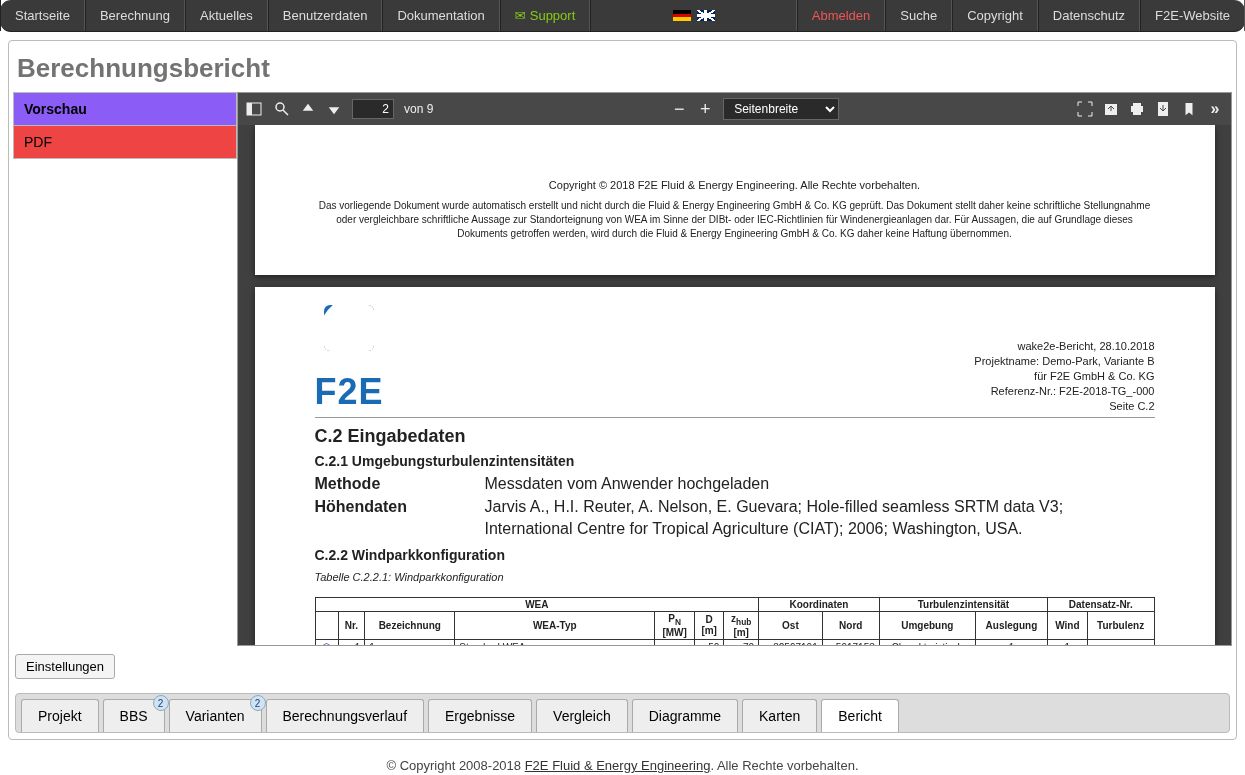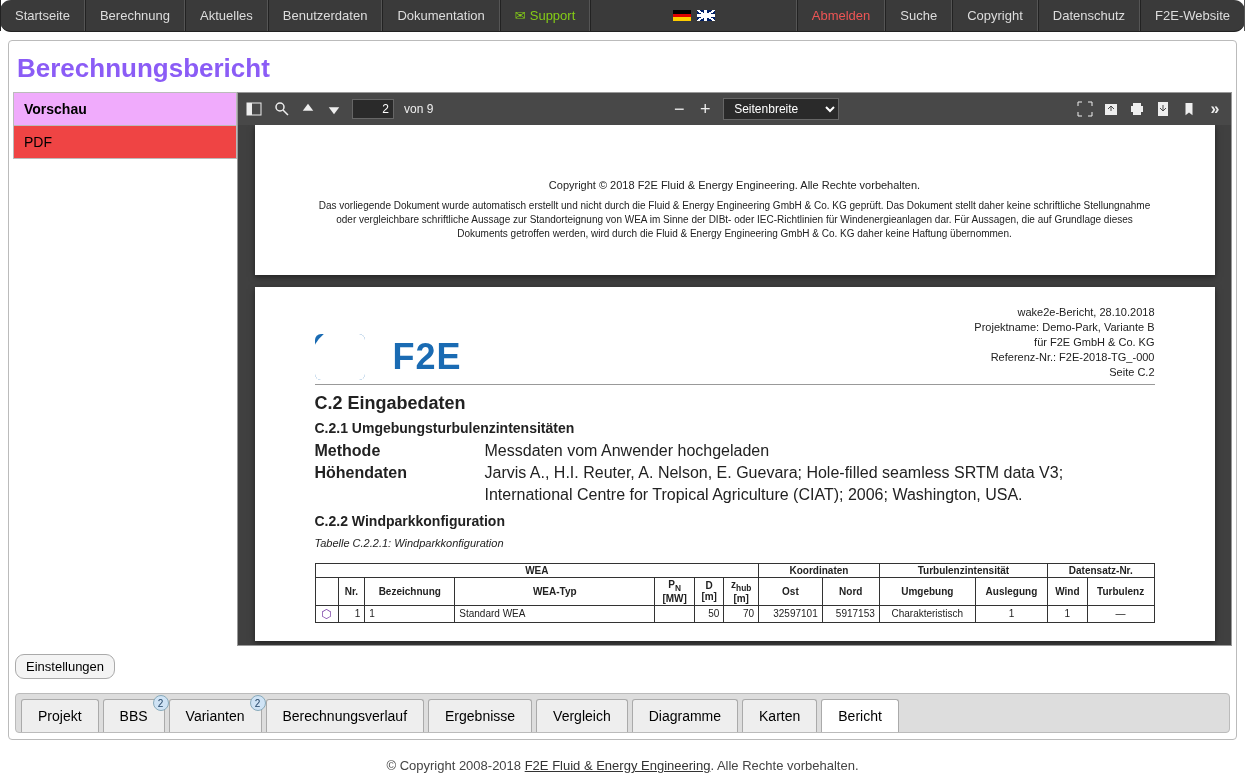--- a/index.html
+++ b/index.html
@@ -10,58 +10,58 @@
 .topnav-item.support { color: #84cc16; }
 .topnav-item.support::before { content: "✉"; margin-right: 4px; }
 .topnav-item.logout { color: #e55; }
 .spacer { flex: 1; border-right: 1px solid #555; border-left: 1px solid #222; display:flex; align-items:center; justify-content:center; gap:6px;}
 .flag { width: 18px; height: 11px; display: inline-block; }
 .flag-de { background: linear-gradient(#000 33%, #d00 33% 66%, #fc0 66%); }
 .flag-en { background: #012169; position: relative; overflow: hidden; }
 .flag-en::after { content:""; position:absolute; inset:0; background: linear-gradient(to bottom right, transparent 45%, #fff 45% 55%, transparent 55%), linear-gradient(to bottom left, transparent 45%, #fff 45% 55%, transparent 55%), linear-gradient(#fff,#fff) center/100% 3px no-repeat, linear-gradient(#fff,#fff) center/3px 100% no-repeat; }
 
 .main-frame { border: 1px solid #bbb; margin: 8px; border-radius: 4px; padding: 4px; }
-.page-title { font-size: 26px; font-weight: bold; padding: 8px 4px; color: #8b5cf6; font-family: "Trebuchet MS", sans-serif; }
+.page-title { font-size: 26px; font-weight: bold; padding: 8px 4px; color: #737373; font-family: "Trebuchet MS", sans-serif; }
 
 .workarea { display: flex; gap: 0; }
 .sidebar { width: 224px; }
 .sidebar-item { border: 1px solid #bbb; padding: 8px 10px; font-size: 14px; background: #ef4444; cursor: pointer; margin-bottom:-1px;}
-.sidebar-item.header { background: #f0abfc; font-weight: bold; }
+.sidebar-item.header { background: #8b5cf6; font-weight: bold; }
 
 .viewer { flex: 1; border: 1px solid #999; display: flex; flex-direction: column; }
 .pdftoolbar { background: #484848; color: #eee; display: flex; align-items: center; padding: 5px 8px; font-size: 12px; gap: 12px; }
 .tbicon { width: 16px; height: 16px; display:inline-flex; align-items:center; justify-content:center; cursor:pointer; fill:#eee; color:#eee;}
 .tbgroup { display:flex; align-items:center; gap:10px; }
 .pageinput { width: 42px; background:#2a2a2a; border:1px solid #666; color:#fff; text-align:right; padding:2px 4px; font-size:12px;}
 .zoomsel { background:#2a2a2a; border:1px solid #666; color:#fff; padding:2px 6px; font-size:12px; width:116px;}
 .tbspacer { flex:1; }
 
 .pdfcanvas { background: #404040; overflow:hidden; height: 520px; padding: 0 12px; }
 .page { background:#fff; margin: 0 auto 12px; width: 960px; box-shadow: 0 2px 6px rgba(0,0,0,.5); padding: 18px 60px; font-family: Georgia, serif; color:#222; }
 .page.sm { font-size: 11px; text-align: center; line-height:1.4; }
 .page.report { font-size: 12px; text-align:left; }
 .rpt-head { display:flex; justify-content:space-between; align-items:flex-end; border-bottom:1px solid #999; padding-bottom:4px; margin-bottom:8px;}
 .rpt-meta { text-align:right; font-size:11px; line-height:1.35; }
-.logo { display:flex; align-items:center; gap:28px; }
+.logo { display:flex; align-items:center; gap:20px;flex-direction:column; }
 .logo-mark { width:50px; height:46px; background:#1a6bb3; border-radius:6px; position:relative; overflow:hidden;}
 .logo-mark::after{content:""; position:absolute; left:-10px; bottom:-6px; width:80px; height:60px; background:#fff; border-radius:50% 50% 0 0 / 80% 80% 0 0; transform:rotate(-12deg);}
 .logo-txt { font-size:36px; font-weight:bold; color:#1a6bb3; letter-spacing:1px; font-family: Arial, sans-serif;}
 .h2 { font-size:18px; font-weight:bold; margin:8px 0 6px; }
 .h3 { font-size:14px; font-weight:bold; margin:6px 0 4px; }
 .kv { display:flex; font-size:16px; line-height:1.4; }
 .kv-label { width:170px; font-weight:bold; }
 .kv-val { flex:1; }
 .tcaption { font-style:italic; font-size:11px; margin-top:8px; }
 table.datatable { border-collapse:collapse; font-size:10px; width:100%; margin-top:14px;}
 table.datatable th, table.datatable td { border:1px solid #333; padding:1px 4px; text-align:center; }
 table.datatable th { font-weight:bold; }
 .turbine-icon { color:#7030a0; font-size:12px; }
 
 .below { padding:8px 2px; }
-.btn { border:1px solid #aaa; background:#f4f4f4; padding:4px 10px; font-size:13px; border-radius:9px; cursor:pointer; }
+.btn { border:1px solid #aaa; background:#f4f4f4; padding:4px 10px; font-size:13px; border-radius:3px; cursor:pointer; }
 
 .tabbar { background:#ddd; border:1px solid #bbb; border-radius:4px; padding:5px 5px 0; display:flex; gap:4px; margin:6px 2px 2px;}
 .tab { border:1px solid #aaa; border-bottom:none; background:#eee; padding:8px 16px; font-size:14px; border-radius:3px 3px 0 0; cursor:pointer; position:relative;}
 .tab.active { background:#fff; }
 .badge { position:absolute; top:-5px; right:-5px; background:#cfe3f5; border:1px solid #8ab; color:#246; border-radius:50%; width:16px; height:16px; font-size:10px; display:flex; align-items:center; justify-content:center;}
 
 .footer { text-align:center; font-size:13px; color:#444; padding:10px 0 16px; }
 .footer a { color:#333; }
 </style>
 </head>

